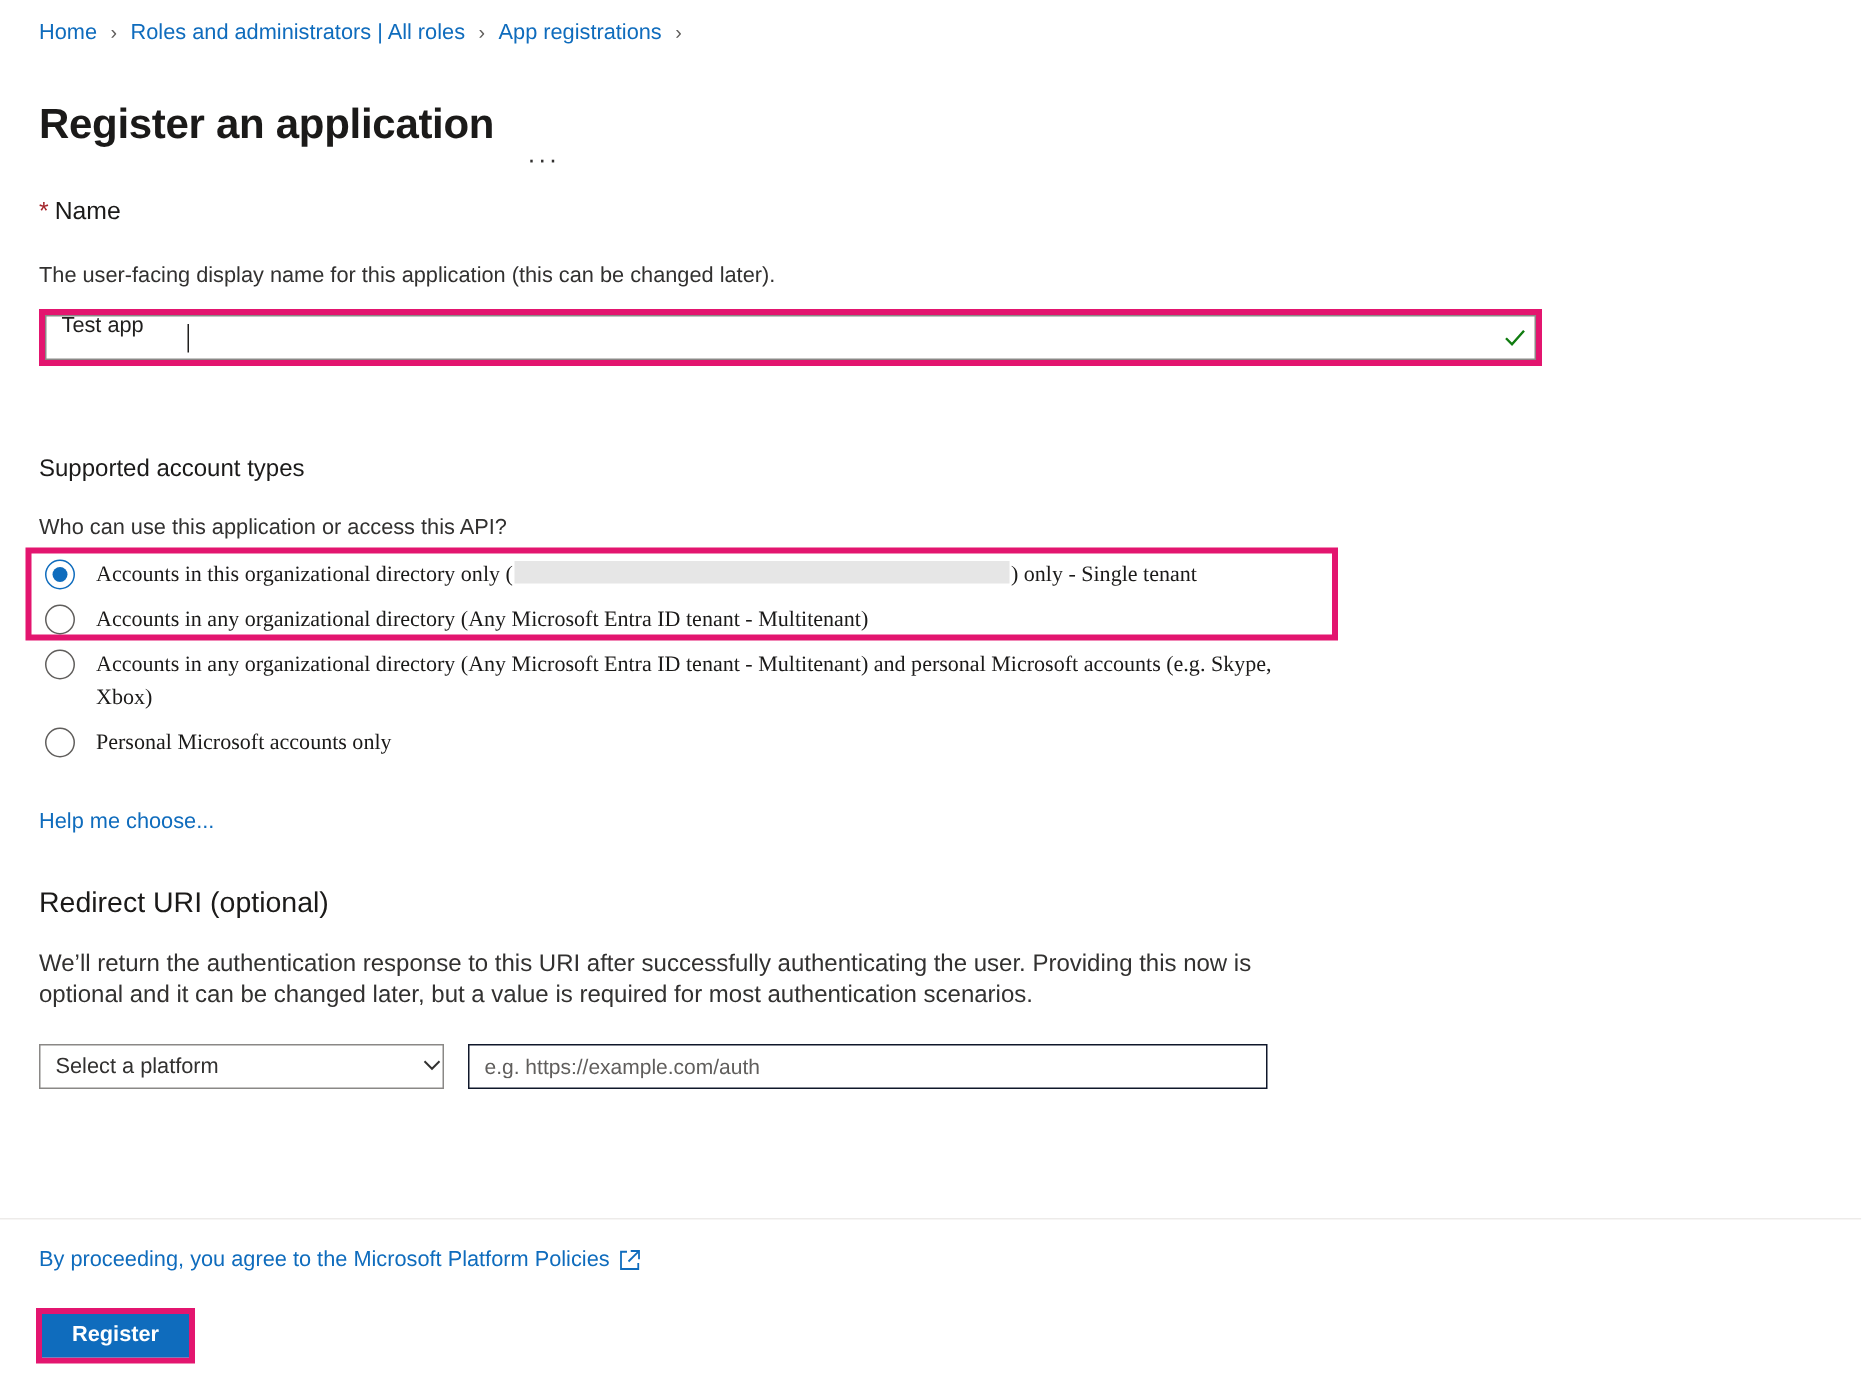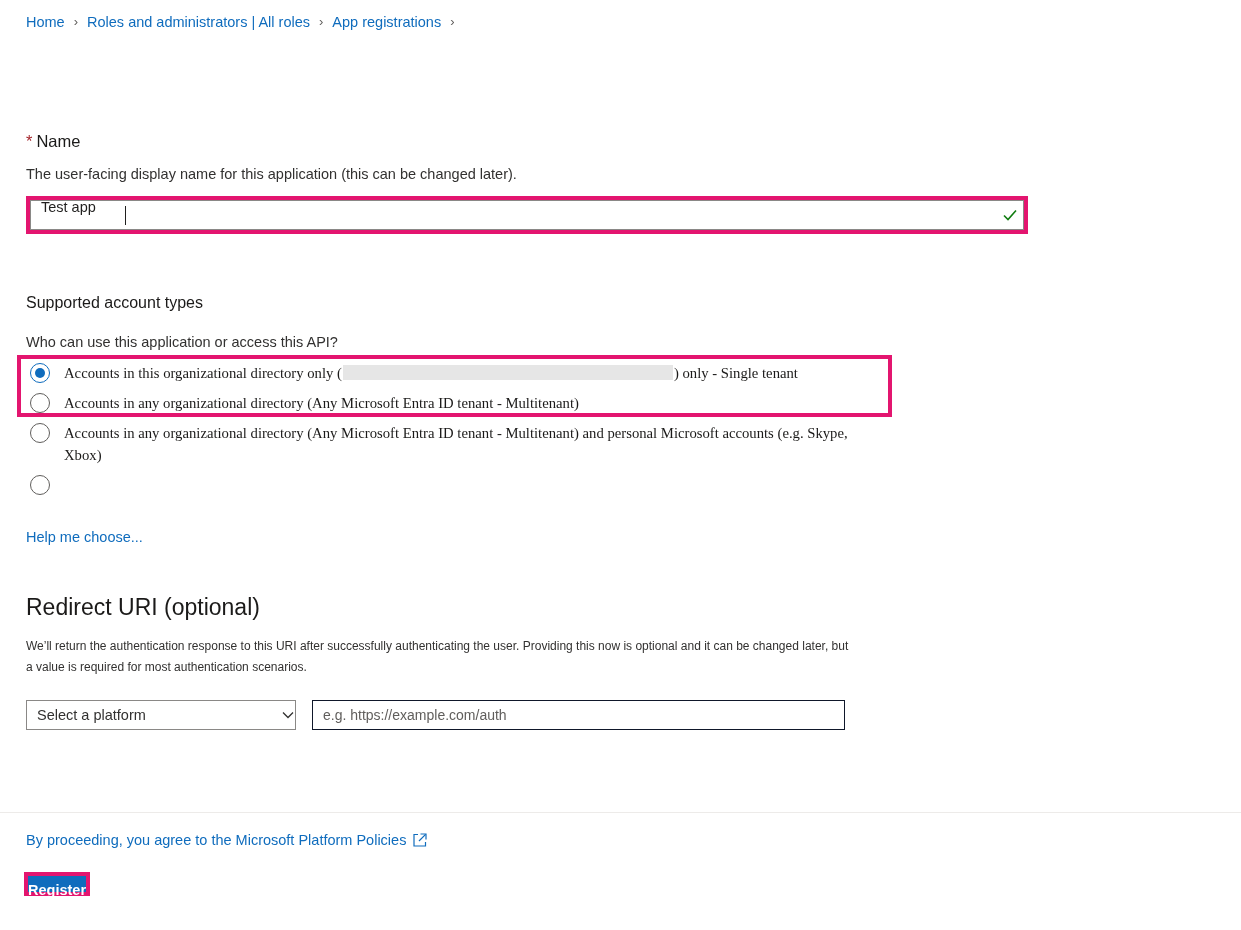--- a/index.html
+++ b/index.html
@@ -81,21 +81,21 @@
     font-weight: 400;
     color: #1b1a19;
     line-height: 22px;
   }
   .req-star { color: #a4262c; margin-right: 4px; }
 
   .field-desc {
     font-size: 14.5px;
     color: #323130;
     line-height: 20px;
-    margin-top: 12px;
+    margin-top: 22px;
   }
 
   
   .name-highlight {
     position: relative;
     margin-top: 12px;
     width: 1002px;
     border: 4px solid #e3156f;
     padding: 0;
   }
@@ -211,28 +211,28 @@
     display: inline-block;
     margin-top: 26px;
     font-size: 14.5px;
     color: #0f6cbd;
     cursor: pointer;
     text-decoration: none;
   }
 
   
   .redirect-head {
-    font-size: 23px;
+    font-size: 19px;
     font-weight: 400;
     color: #1b1a19;
-    margin-top: 48px;
+    margin-top: 33px;
     line-height: 26px;
   }
   .redirect-desc {
-    font-size: 12px;
+    font-size: 16px;
     color: #323130;
     line-height: 21px;
     margin-top: 16px;
     max-width: 830px;
   }
 
   .redirect-row {
     display: flex;
     margin-top: 22px;
   }
@@ -300,41 +300,45 @@
     padding: 0;
   }
   .register-btn {
     display: block;
     background: #0f6cbd;
     color: #ffffff;
     border: none;
     font-family: "Liberation Sans", sans-serif;
     font-size: 14.5px;
     font-weight: 600;
-    height: 16px;
-    padding: 0 0;
+    height: 29px;
+    padding: 0 20px;
     cursor: pointer;
     line-height: 29px;
     text-align: center;
   }
 </style>
 </head>
 <body>
 
 <div class="page">
 
   <nav class="breadcrumb">
     <a class="crumb-link">Home</a>
     <span class="crumb-sep">›</span>
     <a class="crumb-link">Roles and administrators | All roles</a>
     <span class="crumb-sep">›</span>
     <a class="crumb-link">App registrations</a>
     <span class="crumb-sep">›</span>
   </nav>
 
+  <div class="title-row">
+    <h1 class="page-title">Register an application</h1>
+    <span class="ellipsis-btn">···</span>
+  </div>
 
   <div class="form">
 
     
     <div class="field-label">
       <span class="req-star">*</span><span>Name</span>
     </div>
     <div class="field-desc">The user-facing display name for this application (this can be changed later).</div>
 
     <div class="name-highlight">
@@ -366,20 +370,21 @@
         <span class="radio-label">Accounts in any organizational directory (Any Microsoft Entra ID tenant - Multitenant)</span>
       </div>
 
       <div class="radio-row">
         <span class="radio"></span>
         <span class="radio-label">Accounts in any organizational directory (Any Microsoft Entra ID tenant - Multitenant) and personal Microsoft accounts (e.g. Skype, Xbox)</span>
       </div>
 
       <div class="radio-row">
         <span class="radio"></span>
+        <span class="radio-label">Personal Microsoft accounts only</span>
       </div>
     </div>
 
     <a class="help-link">Help me choose...</a>
 
     
     <div class="redirect-head">Redirect URI (optional)</div>
     <div class="redirect-desc">We’ll return the authentication response to this URI after successfully authenticating the user. Providing this now is optional and it can be changed later, but a value is required for most authentication scenarios.</div>
 
     <div class="redirect-row">

